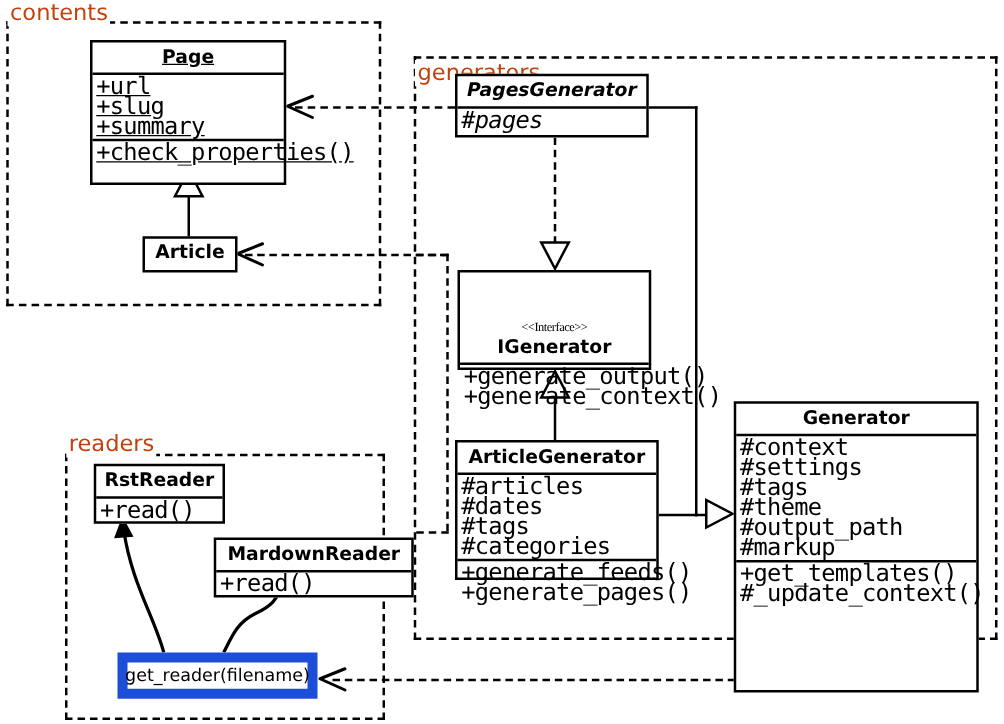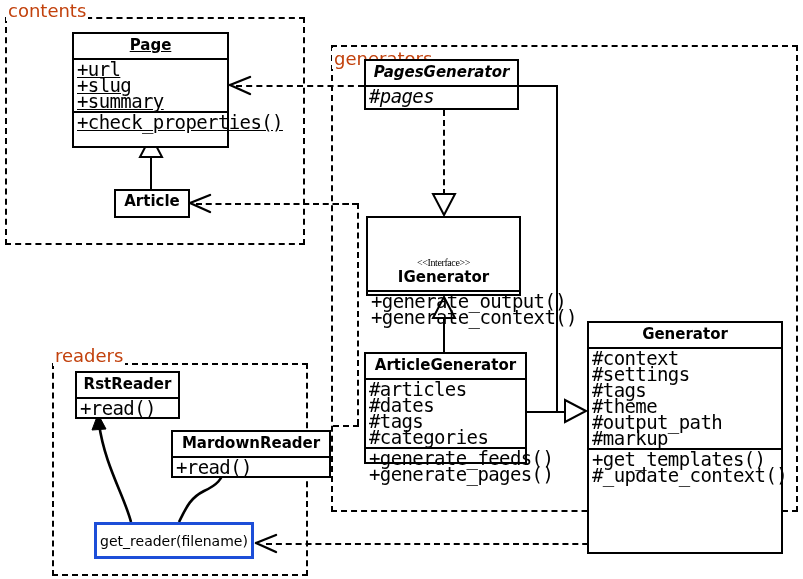--- a/index.html
+++ b/index.html
@@ -58,21 +58,21 @@
   .cls-sec .row{
     font-family:"DejaVu Sans Mono", monospace;
     font-size:19px;
     line-height:16px;
     color:#000;
     white-space:nowrap;
     letter-spacing:-0.6px;
   }
   .plain-box{
     position:absolute;
-    border:3px solid #1d4ed8;
+    border:8px solid #1d4ed8;
     background:#fff;
     box-sizing:border-box;
     display:flex;align-items:center;justify-content:center;
     font-size:14px;
     font-family:"DejaVu Sans", sans-serif;
     color:#000;
     z-index:5;
   }
   
   .ln{position:absolute;background:#000;z-index:2;}

